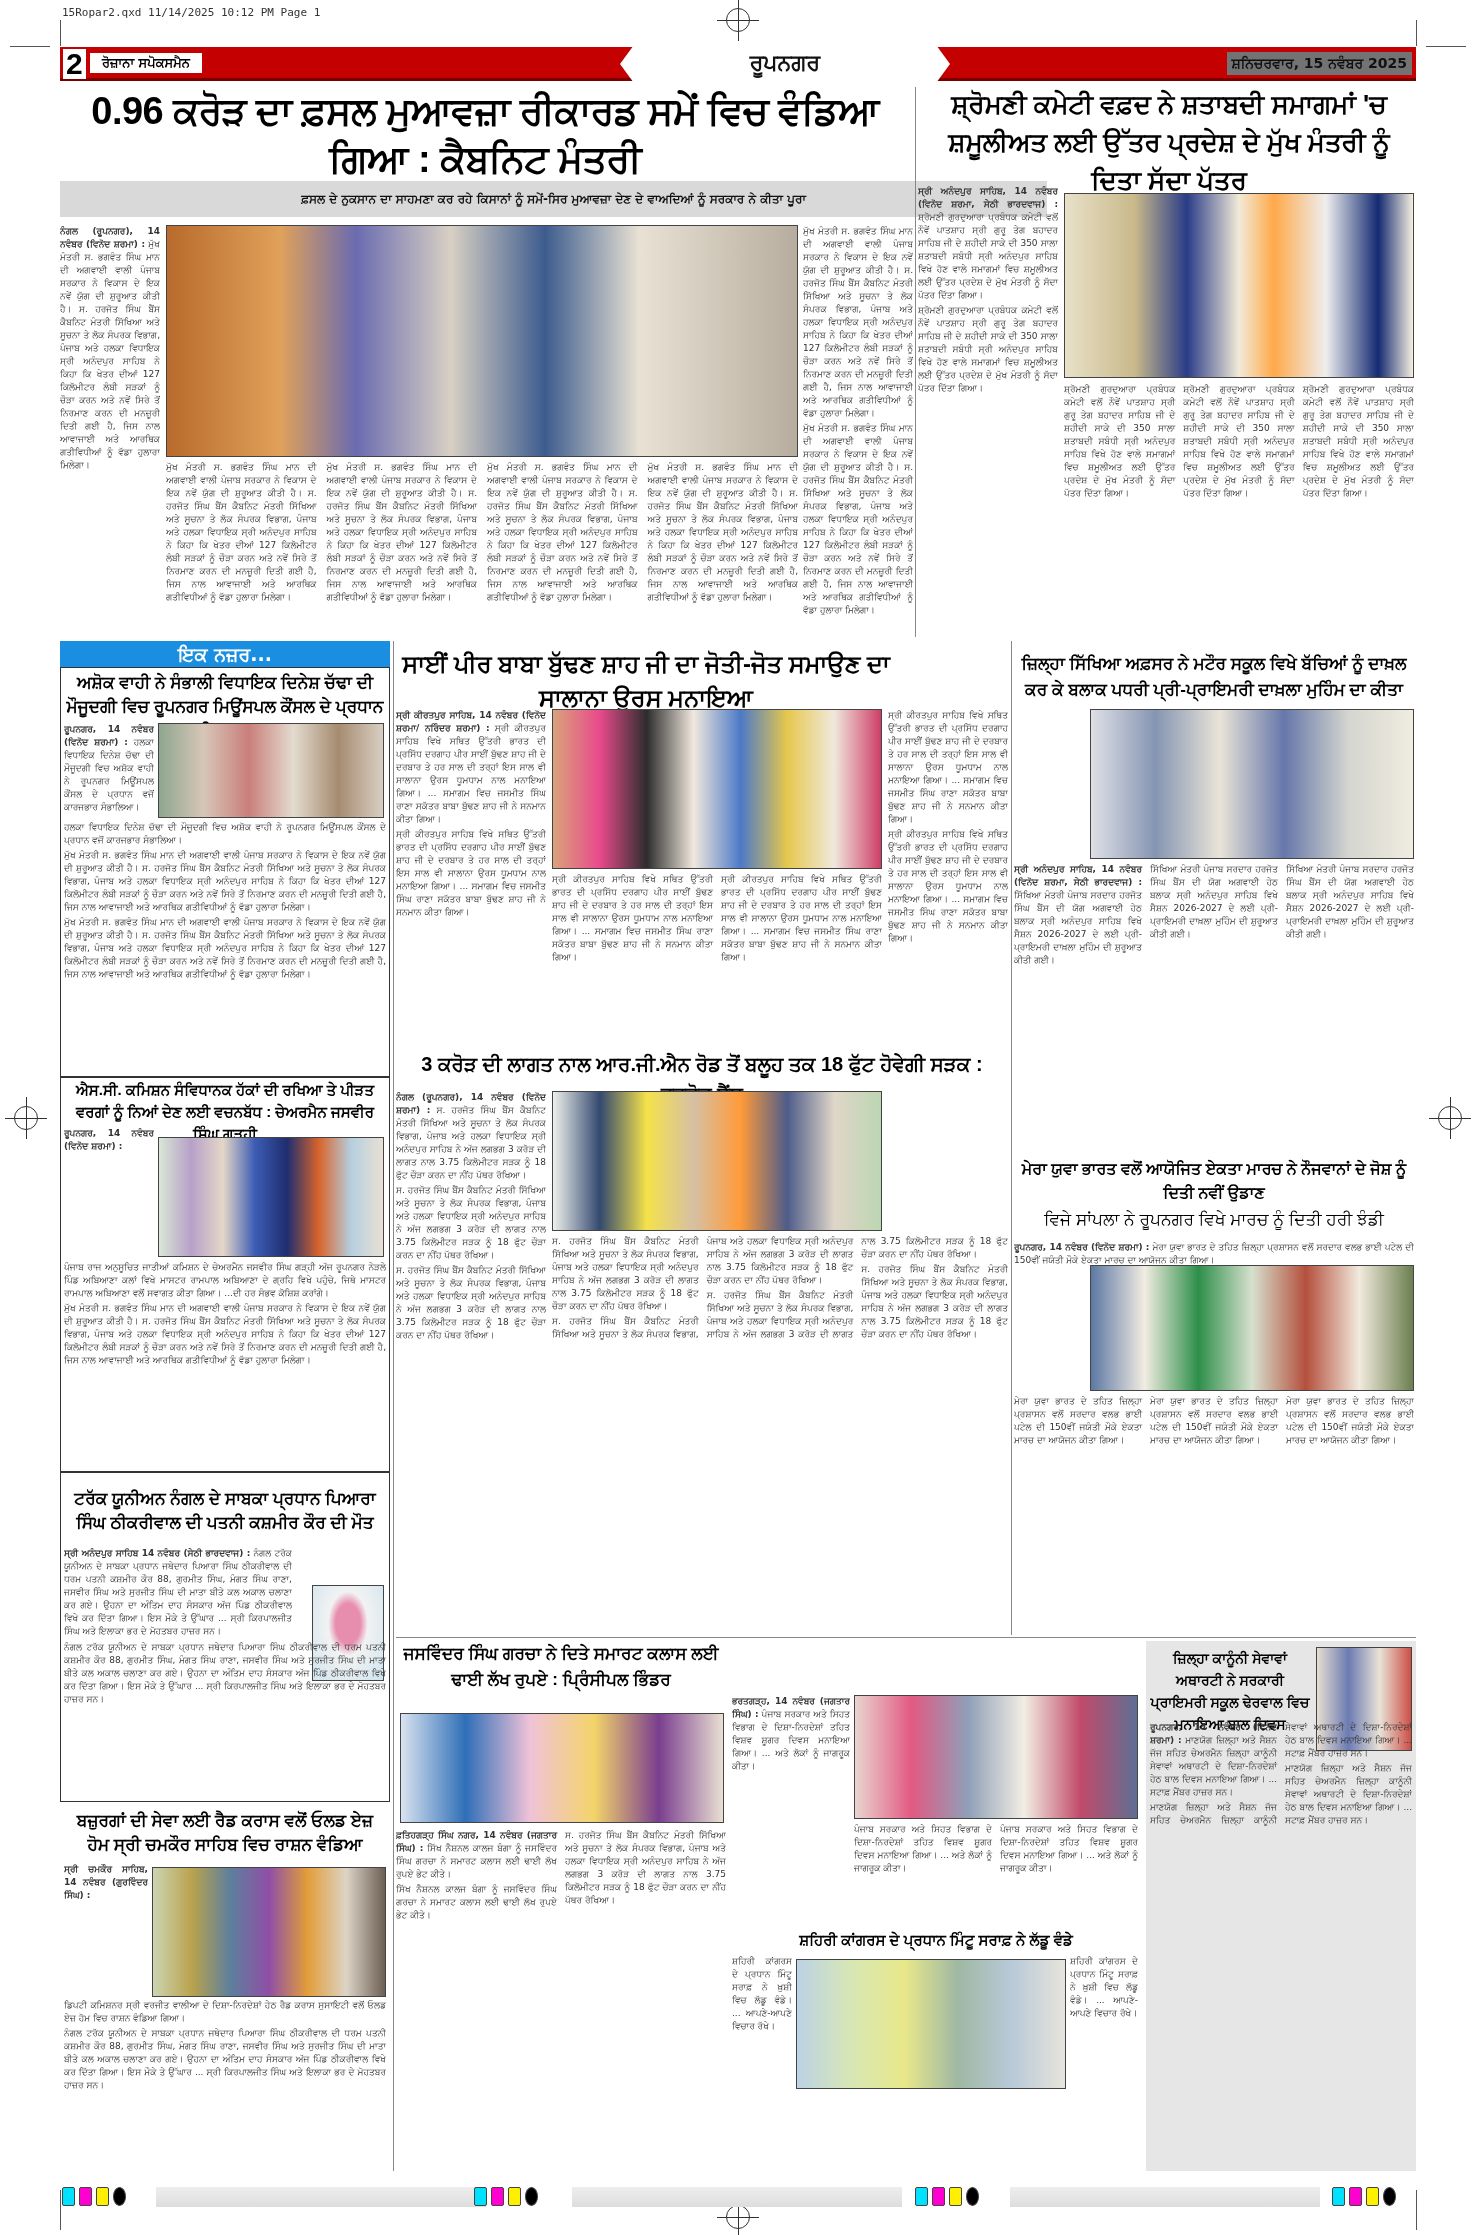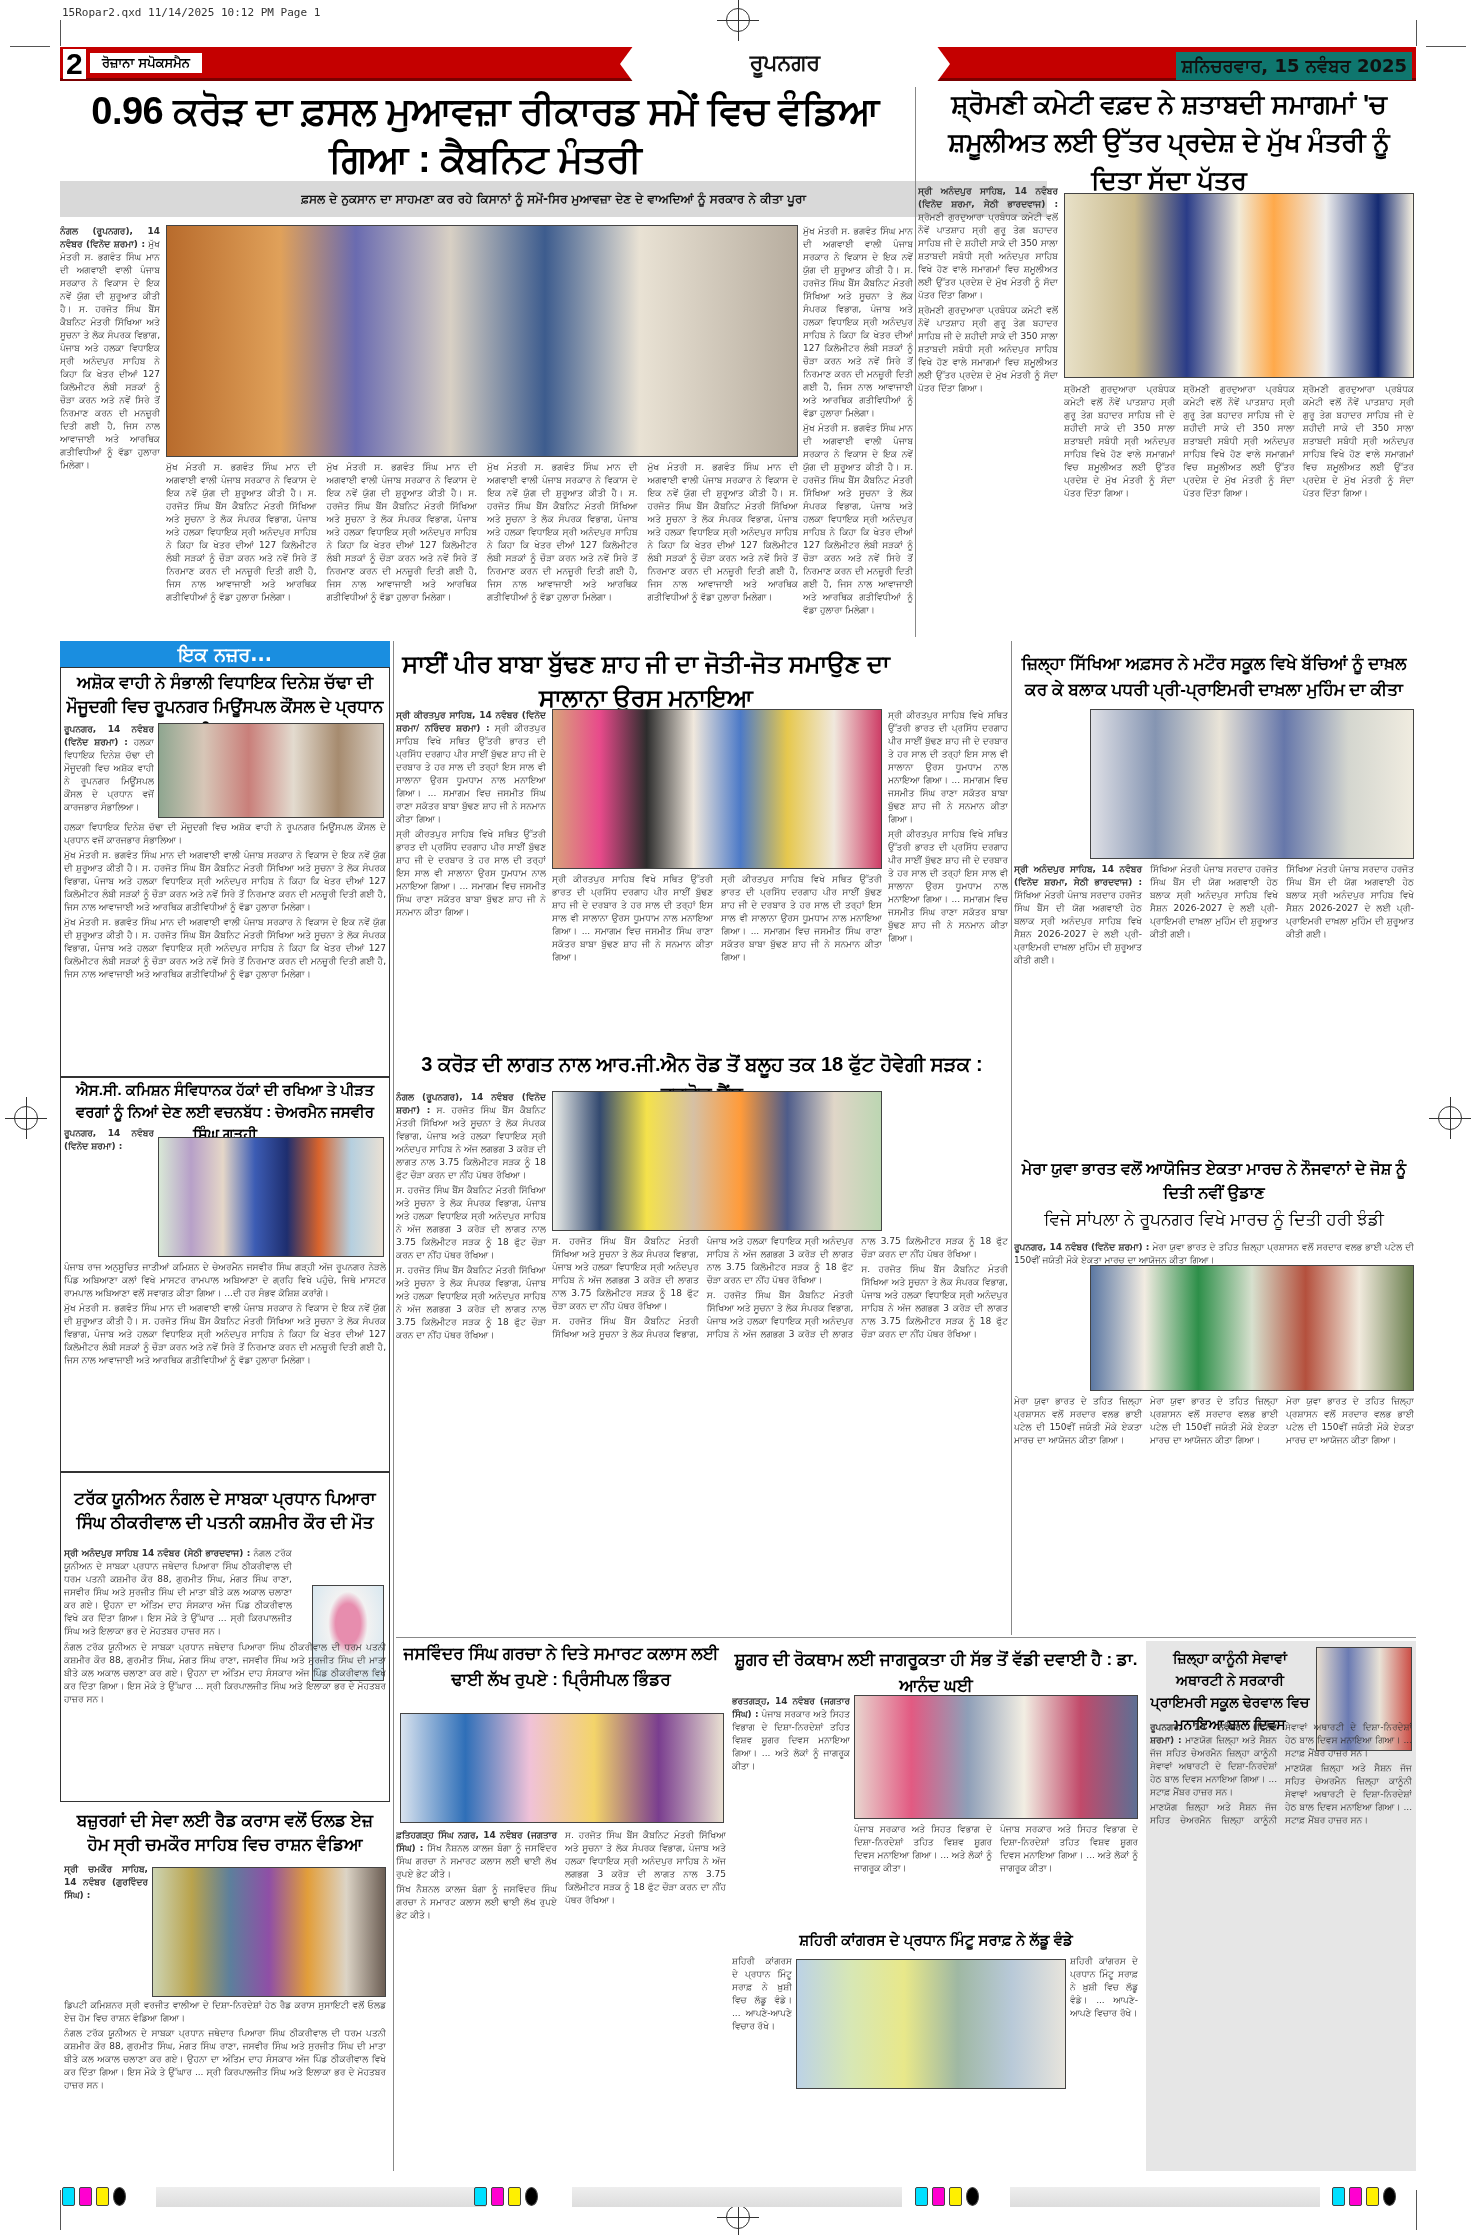--- a/index.html
+++ b/index.html
@@ -8,21 +8,21 @@
   .crop-v{position:absolute;width:1px;background:#555}
   .crop-h{position:absolute;height:1px;background:#555}
   .reg{position:absolute;width:24px;height:24px;border:1px solid #333;border-radius:50%}
   .reg:before{content:"";position:absolute;left:-10px;right:-10px;top:11px;height:1px;background:#333}
   .reg:after{content:"";position:absolute;top:-10px;bottom:-10px;left:11px;width:1px;background:#333}
   .page{position:absolute;left:60px;top:47px;width:1356px;height:2130px}
   .masthead{position:absolute;left:0;top:0;width:1356px;height:34px;background:#c40000;border-bottom:3px solid #7a0000}
   .pg-num{position:absolute;left:3px;top:2px;font-family:"Liberation Sans",sans-serif;font-weight:bold;font-size:30px;line-height:30px;color:#000;background:#fff;padding:0 3px}
   .paper-name{position:absolute;left:30px;top:6px;background:#fff;color:#000;font-weight:bold;font-size:13px;padding:2px 12px}
   .section-name{position:absolute;left:560px;top:-1px;width:330px;height:36px;background:#fff;clip-path:polygon(4% 0,96% 0,100% 50%,96% 100%,4% 100%,0 50%);text-align:center;font-weight:bold;font-size:22px;line-height:34px}
-  .date{position:absolute;right:4px;top:5px;background:#0f766e;font-size:18px;font-weight:bold;padding:3px 5px}
+  .date{position:absolute;right:4px;top:5px;background:#737373;font-size:14px;font-weight:bold;padding:3px 5px}
   .hl{position:absolute;font-family:"Liberation Sans",sans-serif;font-weight:bold;color:#000;line-height:1.1;text-align:center}
   .sub-band{position:absolute;background:#d9d9d9;font-weight:bold;font-size:21px;text-align:center;line-height:36px}
   .col{position:absolute;font-size:9px;line-height:13px;color:#333;text-align:justify;overflow:hidden;font-family:"DejaVu Sans",sans-serif}
   .col p{margin-bottom:2px}
   .photo{position:absolute;border:1px solid #444;overflow:hidden}
   .box{position:absolute;border:1px solid #333}
   .ik-najar{position:absolute;background:#1a8ee0;color:#fff;font-weight:bold;font-size:19px;text-align:center;line-height:26px}
   .grey-box{position:absolute;background:#e6e6e6}
   .cmyk{position:absolute;display:flex;gap:4px}
   .cmyk span{width:13px;height:19px;border:1px solid #444;border-radius:2px}
@@ -177,21 +177,20 @@
   </div>
 
   <div class="hl" style="left:336px;top:1594px;width:330px;font-size:17px;line-height:26px">ਜਸਵਿੰਦਰ ਸਿੰਘ ਗਰਚਾ ਨੇ ਦਿਤੇ ਸਮਾਰਟ ਕਲਾਸ ਲਈ ਢਾਈ ਲੱਖ ਰੁਪਏ : ਪ੍ਰਿੰਸੀਪਲ ਭਿੰਡਰ</div>
   <div class="photo" style="left:340px;top:1666px;width:324px;height:110px;background:linear-gradient(90deg,#d9e3ef,#2f6fb8,#f0c2d8,#f3d46a,#7a3e8f,#e9e0d2)"></div>
   <div class="col" style="left:336px;top:1782px;width:330px;height:340px;column-count:2;column-gap:8px">
     <p><b>ਫ਼ਤਿਹਗੜ੍ਹ ਸਿੰਘ ਨਗਰ, 14 ਨਵੰਬਰ (ਜਗਤਾਰ ਸਿੰਘ) :</b> <span>ਸਿੱਖ ਨੈਸ਼ਨਲ ਕਾਲਜ ਬੰਗਾ ਨੂੰ ਜਸਵਿੰਦਰ ਸਿੰਘ ਗਰਚਾ ਨੇ ਸਮਾਰਟ ਕਲਾਸ ਲਈ ਢਾਈ ਲੱਖ ਰੁਪਏ ਭੇਟ ਕੀਤੇ।</span></p>
     <p>ਸਿੱਖ ਨੈਸ਼ਨਲ ਕਾਲਜ ਬੰਗਾ ਨੂੰ ਜਸਵਿੰਦਰ ਸਿੰਘ ਗਰਚਾ ਨੇ ਸਮਾਰਟ ਕਲਾਸ ਲਈ ਢਾਈ ਲੱਖ ਰੁਪਏ ਭੇਟ ਕੀਤੇ।</p>
     <p>ਸ. ਹਰਜੋਤ ਸਿੰਘ ਬੈਂਸ ਕੈਬਨਿਟ ਮੰਤਰੀ ਸਿੱਖਿਆ ਅਤੇ ਸੂਚਨਾ ਤੇ ਲੋਕ ਸੰਪਰਕ ਵਿਭਾਗ, ਪੰਜਾਬ ਅਤੇ ਹਲਕਾ ਵਿਧਾਇਕ ਸ੍ਰੀ ਅਨੰਦਪੁਰ ਸਾਹਿਬ ਨੇ ਅੱਜ ਲਗਭਗ 3 ਕਰੋੜ ਦੀ ਲਾਗਤ ਨਾਲ 3.75 ਕਿਲੋਮੀਟਰ ਸੜਕ ਨੂੰ 18 ਫੁੱਟ ਚੌੜਾ ਕਰਨ ਦਾ ਨੀਂਹ ਪੱਥਰ ਰੱਖਿਆ।</p>
   </div>
 
-  <div class="hl" style="left:672px;top:1600px;width:408px;font-size:17px;line-height:26px">ਸ਼ੂਗਰ ਦੀ ਰੋਕਥਾਮ ਲਈ ਜਾਗਰੂਕਤਾ ਹੀ ਸੱਭ ਤੋਂ ਵੱਡੀ ਦਵਾਈ ਹੈ : ਡਾ. ਆਨੰਦ ਘਈ</div>
   <div class="col" style="left:672px;top:1648px;width:118px;height:230px">
     <p><b>ਭਰਤਗੜ੍ਹ, 14 ਨਵੰਬਰ (ਜਗਤਾਰ ਸਿੰਘ) :</b> <span>ਪੰਜਾਬ ਸਰਕਾਰ ਅਤੇ ਸਿਹਤ ਵਿਭਾਗ ਦੇ ਦਿਸ਼ਾ-ਨਿਰਦੇਸ਼ਾਂ ਤਹਿਤ ਵਿਸ਼ਵ ਸ਼ੂਗਰ ਦਿਵਸ ਮਨਾਇਆ ਗਿਆ। ... ਅਤੇ ਲੋਕਾਂ ਨੂੰ ਜਾਗਰੂਕ ਕੀਤਾ।</span></p>
   </div>
   <div class="photo" style="left:794px;top:1648px;width:284px;height:124px;background:linear-gradient(90deg,#e9d5cf,#e25a82,#8f9fb8,#f2eee3,#c14a6a,#5e6f94)"></div>
   <div class="col" style="left:794px;top:1776px;width:284px;height:104px;column-count:2;column-gap:8px">
     <p>ਪੰਜਾਬ ਸਰਕਾਰ ਅਤੇ ਸਿਹਤ ਵਿਭਾਗ ਦੇ ਦਿਸ਼ਾ-ਨਿਰਦੇਸ਼ਾਂ ਤਹਿਤ ਵਿਸ਼ਵ ਸ਼ੂਗਰ ਦਿਵਸ ਮਨਾਇਆ ਗਿਆ। ... ਅਤੇ ਲੋਕਾਂ ਨੂੰ ਜਾਗਰੂਕ ਕੀਤਾ।</p>
     <p>ਪੰਜਾਬ ਸਰਕਾਰ ਅਤੇ ਸਿਹਤ ਵਿਭਾਗ ਦੇ ਦਿਸ਼ਾ-ਨਿਰਦੇਸ਼ਾਂ ਤਹਿਤ ਵਿਸ਼ਵ ਸ਼ੂਗਰ ਦਿਵਸ ਮਨਾਇਆ ਗਿਆ। ... ਅਤੇ ਲੋਕਾਂ ਨੂੰ ਜਾਗਰੂਕ ਕੀਤਾ।</p>
   </div>
 
   <div class="hl" style="left:672px;top:1882px;width:408px;font-size:15px;line-height:22px">ਸ਼ਹਿਰੀ ਕਾਂਗਰਸ ਦੇ ਪ੍ਰਧਾਨ ਮਿੰਟੂ ਸਰਾਫ਼ ਨੇ ਲੱਡੂ ਵੰਡੇ</div>

